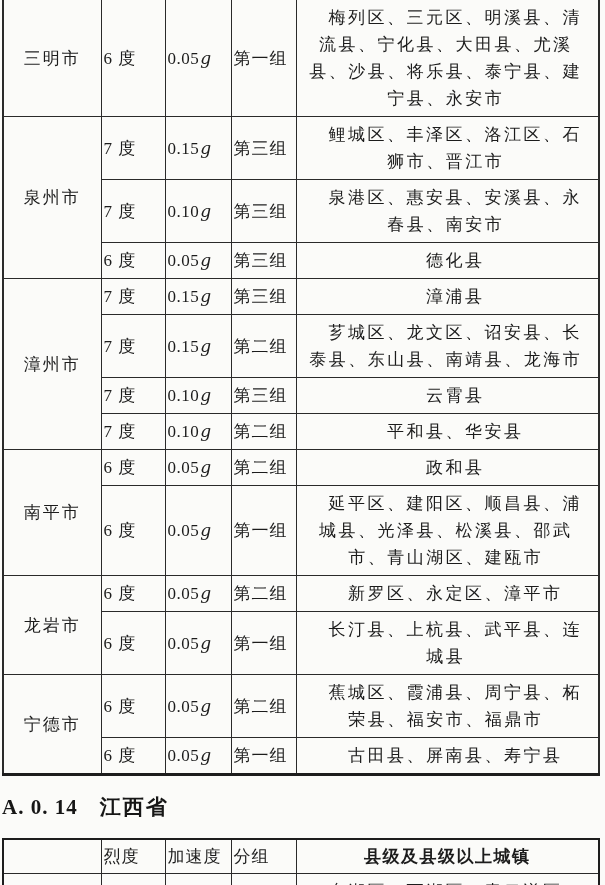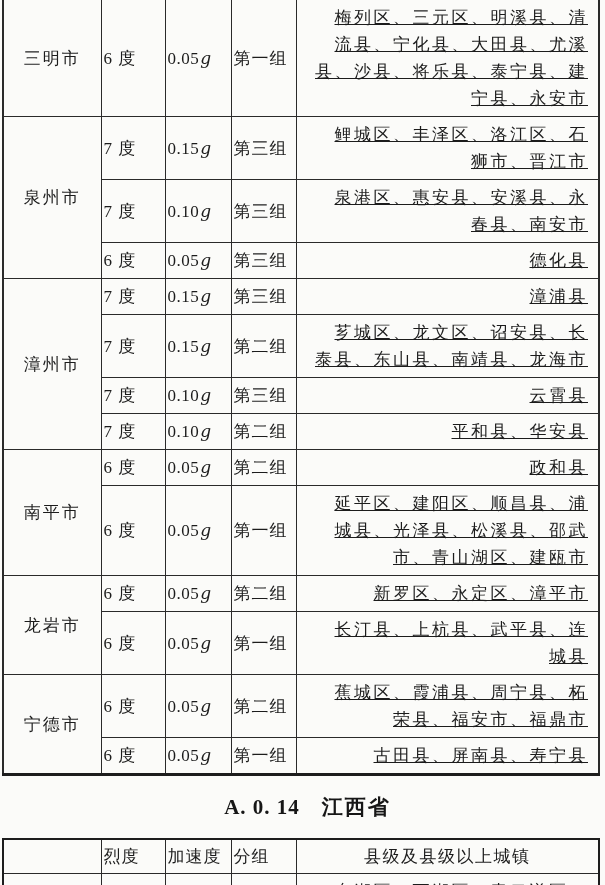--- a/index.html
+++ b/index.html
@@ -60,41 +60,40 @@
     padding: 4px 2px;
     line-height: 25px;
   }
   td.acc { letter-spacing: 0.5px; }
   td.acc .unit {
     font-style: italic;
     font-family: "DejaVu Serif", serif;
     padding-left: 1px;
   }
   td.towns {
-    text-align: right;
+    text-align: center;
     padding: 4px 10px 4px 7px;
     text-indent: 19px;
     letter-spacing: 2.5px;
     line-height: 27px;
-    text-decoration: underline;
   }
   th.hd-towns {
     text-align: center;
     letter-spacing: 1.5px;
     padding: 5px 2px;
     line-height: 22px;
+    font-weight: bold;
   }
   .section-heading {
-    margin: 18px 0 17px 8px;
+    margin: 18px 0 17px 0;
     font-size: 21px;
     font-weight: bold;
     color: #161616;
     height: 27px;
     line-height: 27px;
-    text-align: center;
   }
   .section-number {
     letter-spacing: 1px;
     margin-right: 22px;
   }
   .section-title {
     letter-spacing: 2px;
   }
 </style>
 </head>

